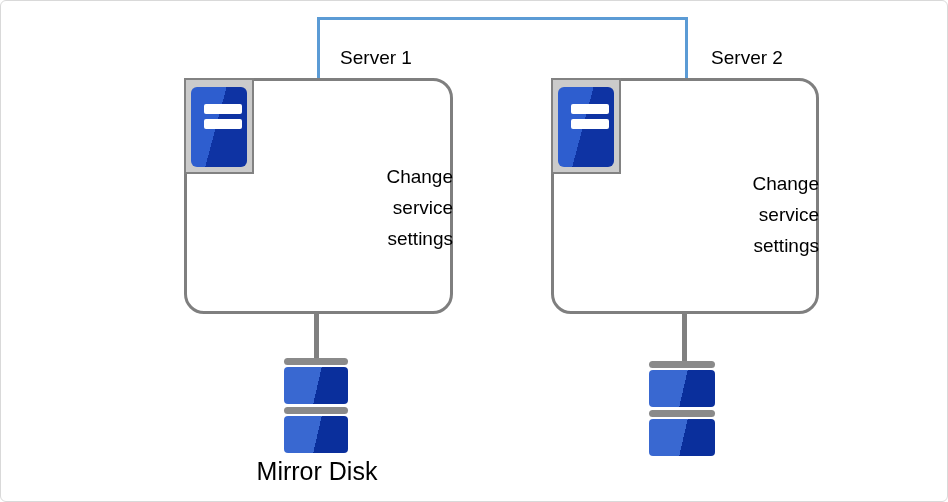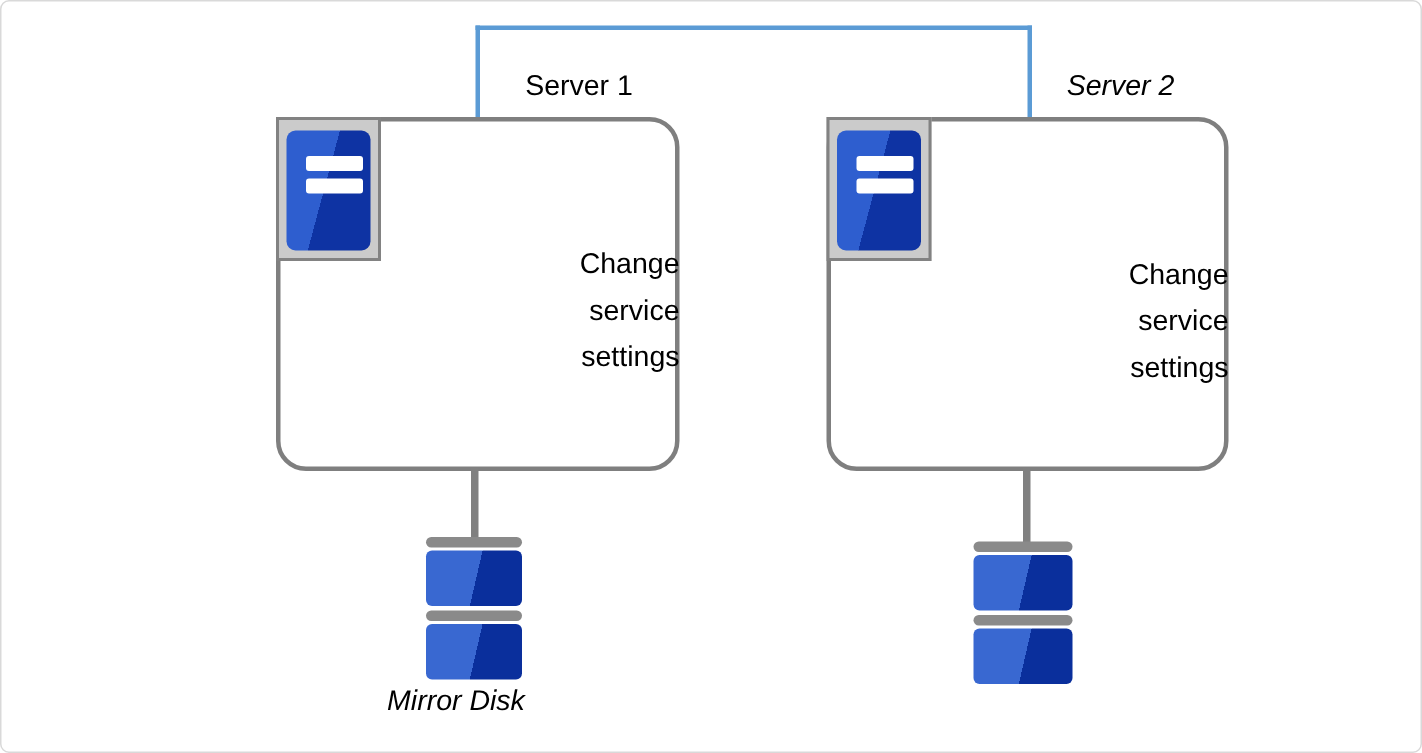--- a/index.html
+++ b/index.html
@@ -11,22 +11,22 @@
   
   .net-connector{
     position:absolute;left:316px;top:16px;width:371px;height:61px;
     box-sizing:border-box;
     border:3px solid #5B9BD5;border-bottom:none;
   }
   .server-label{
     position:absolute;top:46px;width:140px;text-align:center;
     font-size:19px;color:#000;
   }
-  .server-label.s1{left:315px;}
-  .server-label.s2{left:676px;font-style:italic;}
+  .server-label.s1{left:305px;}
+  .server-label.s2{left:676px;}
   .group-box{
     position:absolute;top:77px;width:269px;height:236px;box-sizing:border-box;
     background:#ffffff;border:3px solid #7F7F7F;border-radius:20px;
   }
   .group-box.left{left:183px;}
   .group-box.right{left:550px;width:268px;}
   
   .server-icon{
     position:absolute;top:77px;width:70px;height:96px;box-sizing:border-box;
     background:#CBCBCB;border:2px solid #828282;
@@ -63,22 +63,22 @@
   }
   .disk .platter{
     height:37px;border-radius:4px;margin-bottom:3px;
     background:linear-gradient(103deg,#3968D1 0 52%,#0A2F9C 52%);
   }
   .disk .platter.last{margin-bottom:0;}
   .disk .divider{
     height:7px;border-radius:4px;background:#8A8A8A;margin-bottom:2px;
   }
   .mirror-label{
-    position:absolute;left:203px;top:456px;width:200px;text-align:center;
-    font-size:19px;color:#000;font-style:italic;
+    position:absolute;left:216px;top:456px;width:200px;text-align:center;
+    font-size:25px;color:#000;
   }
 </style>
 </head>
 <body>
 
 <div class="canvas">
 
   <div class="net-connector"></div>
 
   <div class="server-label s1">Server 1</div>

